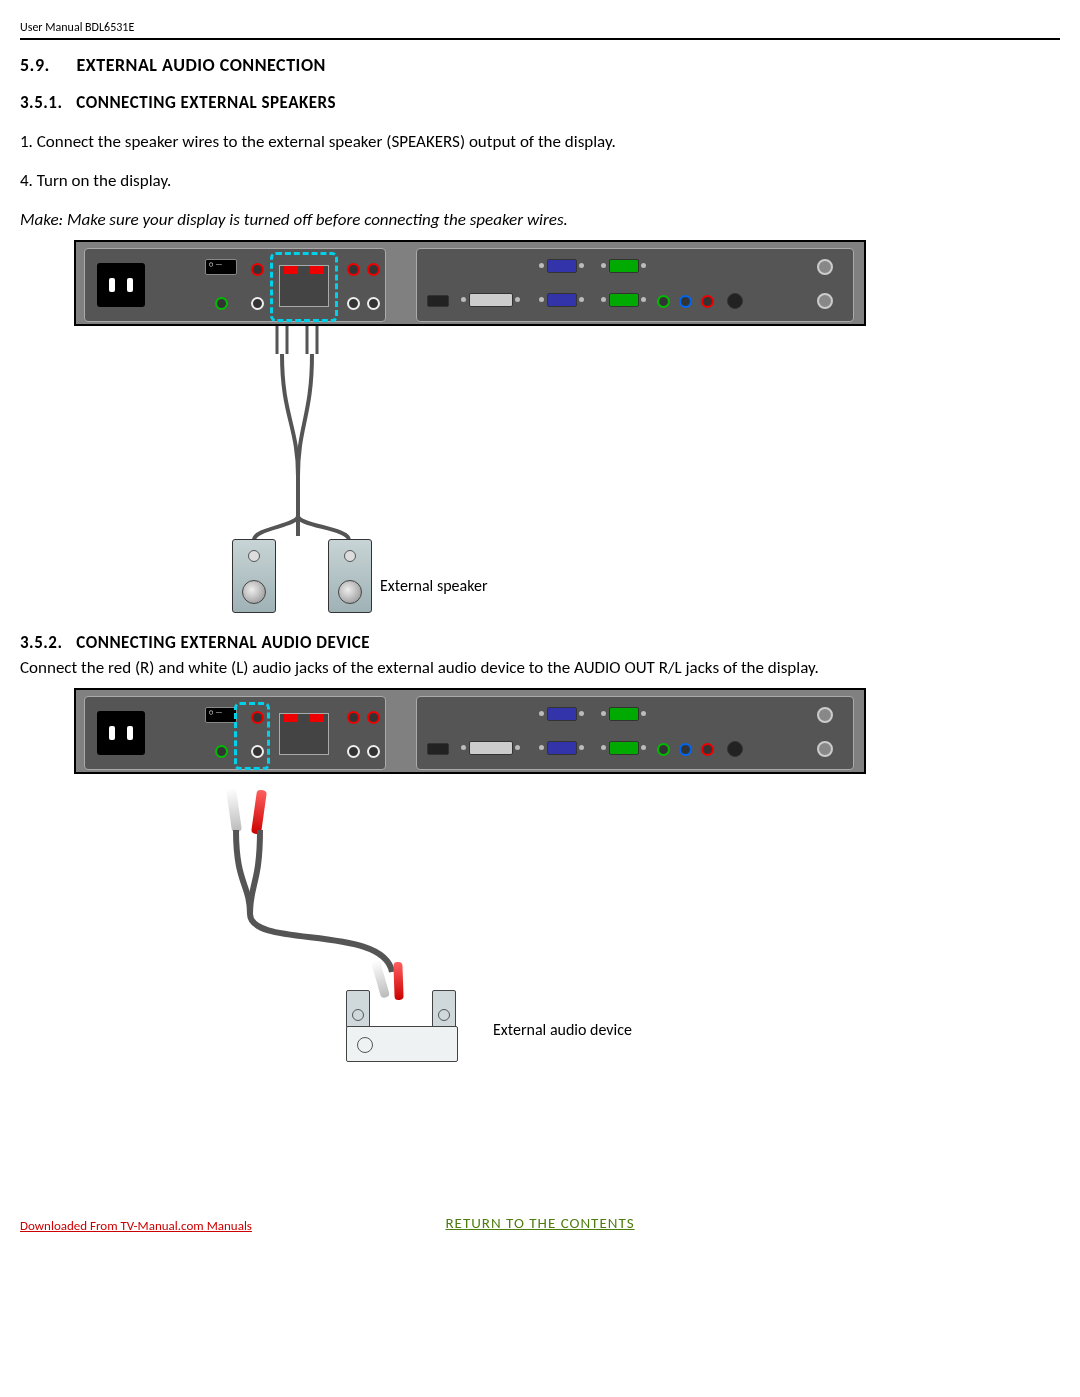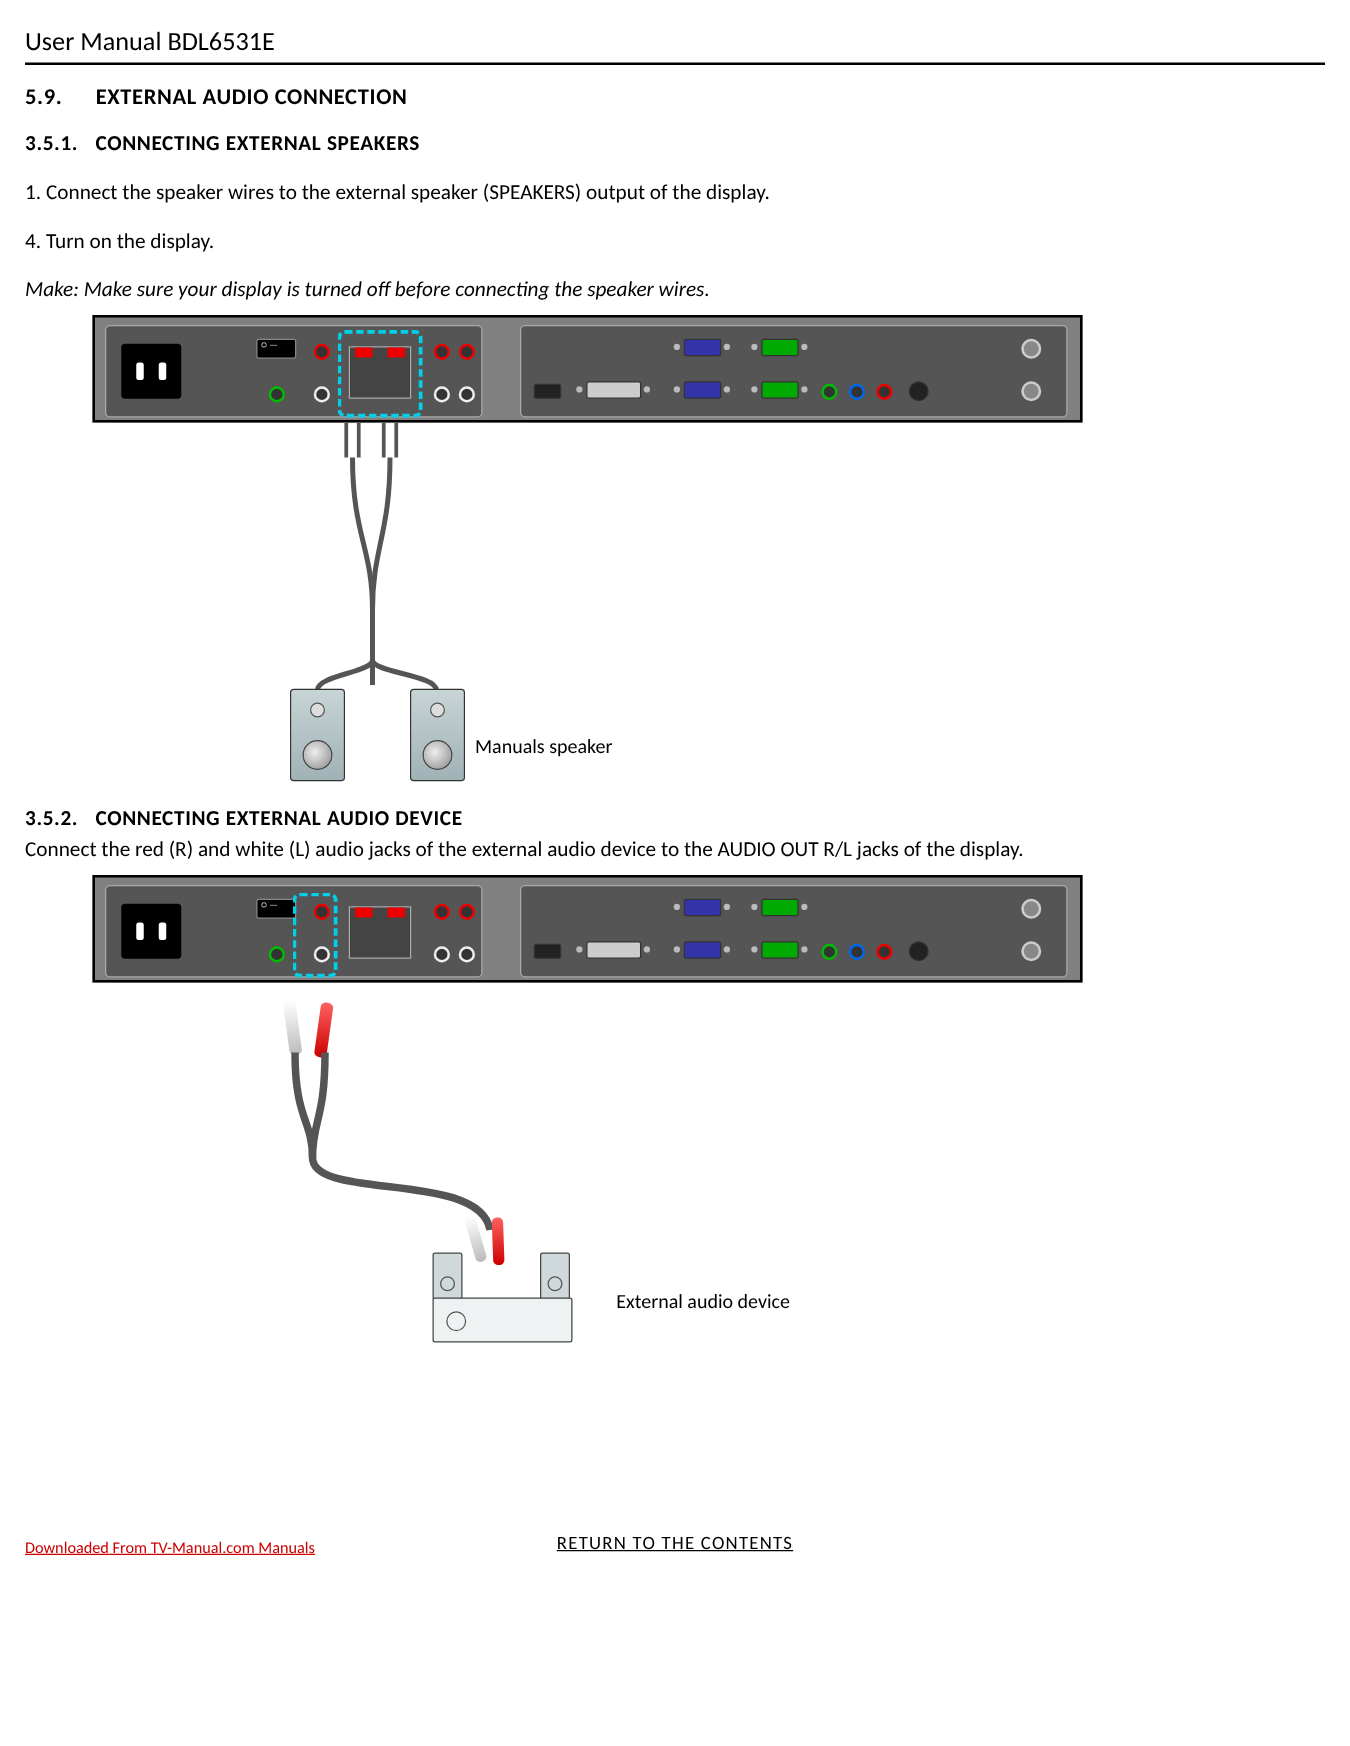--- a/index.html
+++ b/index.html
@@ -5,21 +5,21 @@
   body {
     margin: 0;
     padding: 20px 20px 20px 20px;
     font-family: "Gill Sans", "Gill Sans MT", Calibri, sans-serif;
     font-size: 17px;
     color: #000;
     width: 1040px;
     background: #fff;
   }
   .header {
-    font-size: 21px;
+    font-size: 12px;
     padding-bottom: 4px;
     border-bottom: 2px solid #000;
     margin-bottom: 14px;
   }
   h2.sec {
     font-size: 18px;
     font-weight: bold;
     letter-spacing: 0.5px;
     margin: 14px 0 8px 0;
   }
@@ -146,21 +146,21 @@
   .footer {
     position: relative;
     margin-top: 140px;
     height: 30px;
   }
   .dl-link {
     color:#c00;text-decoration:underline;font-size:13px;
   }
   .return-link {
     position:absolute;left:50%;transform:translateX(-50%);
-    color:#000000;font-size:15px;letter-spacing:1px;font-weight:500;
+    color:#4d7c0f;font-size:15px;letter-spacing:1px;font-weight:500;
   }
 </style>
 </head>
 <body>
 
 <div class="header">
   <span>User Manual BDL6531E</span>
 </div>
 
 <h2 class="sec">
@@ -224,21 +224,21 @@
     <path d="M224 190 C224 200 275 202 275 214" stroke="#555" stroke-width="4" fill="none"></path>
   </svg>
   <div class="speaker-box" style="left:158px;top:213px">
       <div class="tw"></div>
       <div class="wf"></div>
     </div>
   <div class="speaker-box" style="left:254px;top:213px">
       <div class="tw"></div>
       <div class="wf"></div>
     </div>
-  <div class="ext-label" style="left:306px;top:250px">Manuals speaker</div>
+  <div class="ext-label" style="left:306px;top:250px">External speaker</div>
 </div>
 
 <h3 class="subsec">
   <span class="num-indent">3.5.2.</span>
   <span>CONNECTING EXTERNAL AUDIO DEVICE</span>
 </h3>
 <div class="body-text">Connect the red (R) and white (L) audio jacks of the external audio device to the AUDIO OUT R/L jacks of the display.</div>
 
 <div class="panel-wrap">
   <div class="panel-inner panel-left">

